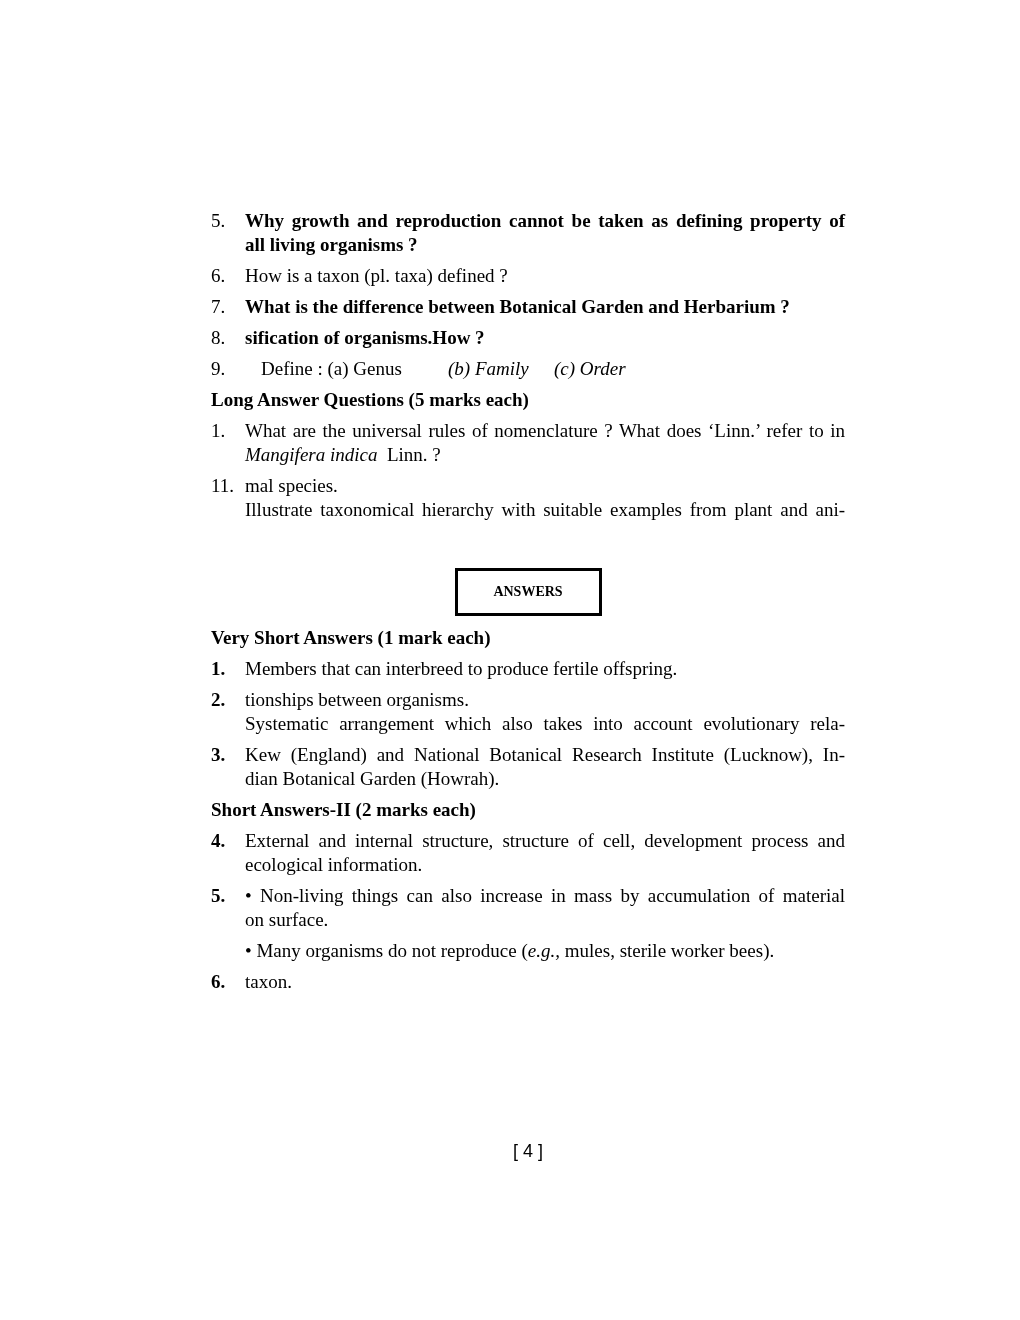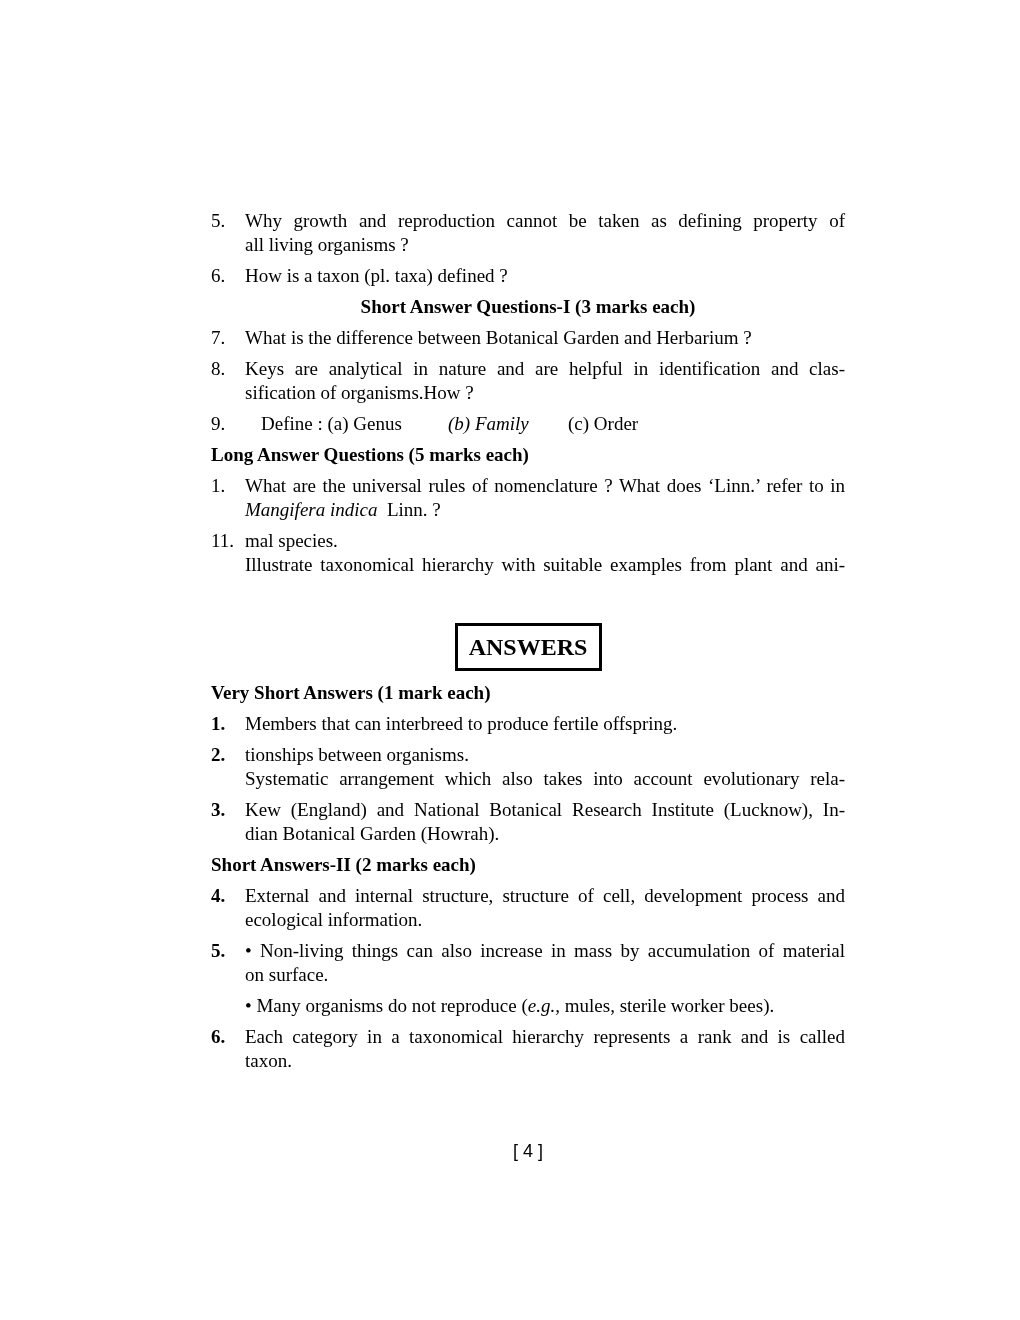--- a/index.html
+++ b/index.html
@@ -17,44 +17,44 @@
     left: 211px;
     top: 209px;
     width: 634px;
     font-size: 19px;
     line-height: 24px;
   }
   .item { position: relative; padding-left: 34px; margin-bottom: 7px; }
   .num  { position: absolute; left: 0; top: 0; white-space: nowrap; }
   .num-b { font-weight: bold; }
   .txt  { width: 600px; }
-  .bold { font-weight: normal; }
+  .bold { font-weight: bold; }
   .it   { font-style: italic; }
   .line { white-space: nowrap; }
   .pre  { white-space: pre; }
   .fill { text-align: justify; text-align-last: justify; }
   .heading { margin-bottom: 7px; font-weight: bold; }
   .h-center { text-align: center; }
   .vsa-heading { }
   .answers-box {
     width: 141px;
     height: 42px;
     margin: 46px auto 10px auto;
     border: 3px solid #000000;
     display: flex;
     align-items: center;
     justify-content: center;
     font-weight: bold;
-    font-size: 24px;
+    font-size: 14px;
   }
   .q9-line { position: relative; height: 24px; }
   .q9-line span { position: absolute; top: 0; white-space: pre; }
   .q9-a { left: 0; margin-left: 16px; }
   .q9-b { left: 203px; font-style: italic; }
-  .q9-c { left: 323px; }
+  .q9-c { left: 309px; font-style: italic; }
   .footer {
     position: absolute;
     left: 211px;
     top: 1141px;
     width: 634px;
     text-align: center;
     font-family: "Liberation Sans", "DejaVu Sans", sans-serif;
     font-size: 18px;
     white-space: pre;
   }
@@ -73,33 +73,31 @@
       </div>
     </div>
 
     <div class="item">
       <span class="num">6.</span>
       <div class="txt">
         <div class="line">How is a taxon (pl. taxa) defined ?</div>
       </div>
     </div>
 
-    <div class="heading h-center">Short Answer Questions-I (3 marks each)</div>
 
     <div class="item">
       <span class="num">7.</span>
       <div class="txt bold">
         <div class="line">What is the difference between Botanical Garden and Herbarium ?</div>
       </div>
     </div>
 
     <div class="item">
       <span class="num">8.</span>
       <div class="txt bold">
-        <div class="line fill">Keys are analytical in nature and are helpful in identification and clas-</div>
         <div class="line">sification of organisms.How ?</div>
       </div>
     </div>
 
     <div class="item">
       <span class="num">9.</span>
       <div class="txt">
         <div class="q9-line">
           <span class="q9-a">Define : (a) Genus</span>
           <span class="q9-b">(b) Family</span>
@@ -175,21 +173,20 @@
 
     <div class="item">
       <div class="txt">
         <div class="line pre"><span>• Many organisms do not reproduce (</span><span class="it">e.g.,</span><span> mules, sterile worker bees).</span></div>
       </div>
     </div>
 
     <div class="item">
       <span class="num num-b">6.</span>
       <div class="txt">
-        <div class="line fill">Each category in a taxonomical hierarchy represents a rank and is called</div>
         <div class="line">taxon.</div>
       </div>
     </div>
 
   </div>
 
   <div class="footer">[ 4 ]</div>
 </div>
 
 </body></html>

